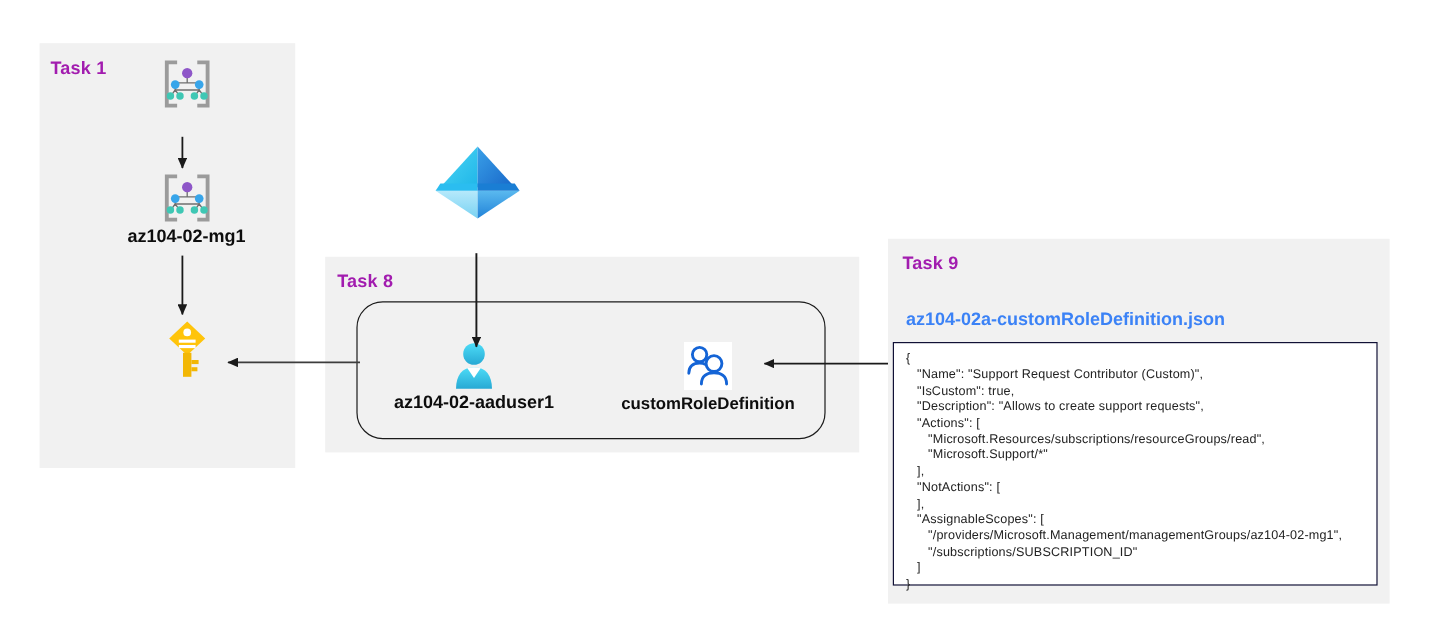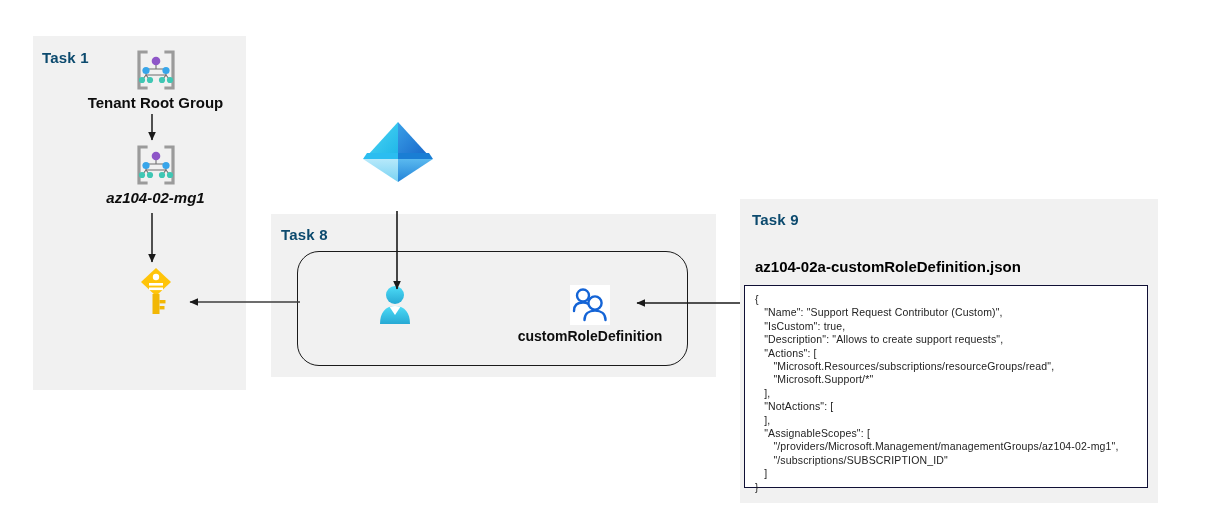--- a/index.html
+++ b/index.html
@@ -1,33 +1,33 @@
 <!DOCTYPE html>
 <html><head>
 <meta charset="utf-8">
 <style>
   html,body{margin:0;padding:0;background:#ffffff;}
   body{width:1212px;height:522px;position:relative;overflow:hidden;
        font-family:"Liberation Sans","DejaVu Sans",sans-serif;color:#0f0f0f;}
 
   .panel{position:absolute;background:#f1f1f1;}
-  .task-label{position:absolute;font-size:15px;font-weight:bold;color:#0c4a6e;letter-spacing:.2px;}
+  .task-label{position:absolute;font-size:15px;font-weight:bold;color:#a21caf;letter-spacing:.2px;}
 
   .node{position:absolute;text-align:center;}
   .node-label{font-size:15px;font-weight:bold;color:#0d0d0d;line-height:1.12;white-space:pre-line;}
   .node-label.sm{font-size:14px;}
 
   .icon-wrap{display:flex;align-items:center;justify-content:center;}
 
   svg{display:block;overflow:visible;}
   .arrows{position:absolute;left:0;top:0;width:1212px;height:522px;pointer-events:none;}
 
   .roundbox{position:absolute;border:1.6px solid #1b1b1b;border-radius:22px;background:transparent;}
 
-  .filename{position:absolute;font-size:15px;font-weight:bold;color:#000000;}
+  .filename{position:absolute;font-size:15px;font-weight:bold;color:#3b82f6;}
 
   .codebox{position:absolute;background:#ffffff;border:1.4px solid #101035;
            box-sizing:border-box;padding:7px 10px 6px 10px;}
   .codebox pre{margin:0;font-family:"Liberation Sans","DejaVu Sans",sans-serif;
            font-size:10.5px;line-height:13.4px;color:#222;white-space:pre;letter-spacing:.15px;}
 </style>
 </head>
 <body>
 
 <div class="panel" style="left:33px;top:36px;width:213px;height:354px;"></div>
@@ -42,40 +42,39 @@
       <path d="M13 26 L10 30 M13 26 L16 30 M33 26 L30 30 M33 26 L36 30" stroke="#6f6f6f" stroke-width="1.1" fill="none"></path>
       <circle cx="23" cy="12" r="4.3" fill="#8e56c8"></circle>
       <circle cx="13" cy="21.5" r="3.6" fill="#37a5ea"></circle>
       <circle cx="33" cy="21.5" r="3.6" fill="#37a5ea"></circle>
       <circle cx="9" cy="31" r="3.1" fill="#3fc7b4"></circle>
       <circle cx="17" cy="31" r="3.1" fill="#3fc7b4"></circle>
       <circle cx="29" cy="31" r="3.1" fill="#3fc7b4"></circle>
       <circle cx="37" cy="31" r="3.1" fill="#3fc7b4"></circle>
     </svg>
   </div>
-  <div class="node-label" style="margin-top:3px;">Tenant Root Group</div>
 </div>
 
 <div class="node" style="left:78px;top:143px;width:155px;">
   <div class="icon-wrap" style="height:44px;">
     <svg width="46" height="42" viewBox="0 0 46 42" aria-hidden="true">
       <path d="M13 3 L6 3 L6 39 L13 39" fill="none" stroke="#9b9b9b" stroke-width="3.2" stroke-linecap="square"></path>
       <path d="M33 3 L40 3 L40 39 L33 39" fill="none" stroke="#9b9b9b" stroke-width="3.2" stroke-linecap="square"></path>
       <path d="M23 14 L23 20 M13 26 L33 26 M13 20 L33 20 M13 20 L13 26 M33 20 L33 26" stroke="#6f6f6f" stroke-width="1.1" fill="none"></path>
       <path d="M13 26 L10 30 M13 26 L16 30 M33 26 L30 30 M33 26 L36 30" stroke="#6f6f6f" stroke-width="1.1" fill="none"></path>
       <circle cx="23" cy="12" r="4.3" fill="#8e56c8"></circle>
       <circle cx="13" cy="21.5" r="3.6" fill="#37a5ea"></circle>
       <circle cx="33" cy="21.5" r="3.6" fill="#37a5ea"></circle>
       <circle cx="9" cy="31" r="3.1" fill="#3fc7b4"></circle>
       <circle cx="17" cy="31" r="3.1" fill="#3fc7b4"></circle>
       <circle cx="29" cy="31" r="3.1" fill="#3fc7b4"></circle>
       <circle cx="37" cy="31" r="3.1" fill="#3fc7b4"></circle>
     </svg>
   </div>
-  <div class="node-label" style="margin-top:3px;font-style:italic;">az104-02-mg1</div>
+  <div class="node-label" style="margin-top:3px;">az104-02-mg1</div>
 </div>
 
 <div class="node" style="left:78px;top:266px;width:155px;">
   <div class="icon-wrap" style="height:50px;">
     <svg width="40" height="50" viewBox="0 0 40 50" aria-hidden="true">
       <path d="M20 2 L35 16 L20 30 L5 16 Z" fill="#ffc40a"></path>
       <rect x="16.5" y="28" width="7" height="20" fill="#f2b705"></rect>
       <rect x="23.5" y="34" width="6" height="3.4" fill="#f2b705"></rect>
       <rect x="23.5" y="40" width="5" height="3.4" fill="#f2b705"></rect>
       <circle cx="20" cy="11" r="3.2" fill="#ffffff"></circle>
@@ -127,20 +126,21 @@
         <linearGradient id="ug" x1="0" y1="0" x2="0" y2="1">
           <stop offset="0" stop-color="#4ddcf7"></stop>
             <stop offset="1" stop-color="#27a9d4"></stop>
         </linearGradient>
       </defs>
       <circle cx="20" cy="11" r="9" fill="url(#ug)"></circle>
       <path d="M20 22 C10 22 5 29 5 40 L35 40 C35 29 30 22 20 22 Z" fill="url(#ug)"></path>
       <path d="M14.5 22.8 L20 31 L25.5 22.8 C23.8 22.2 21.9 22 20 22 C18.1 22 16.2 22.2 14.5 22.8 Z" fill="#ffffff"></path>
     </svg>
   </div>
+  <div class="node-label" style="margin-top:2px;">az104-02-aaduser1</div>
 </div>
 
 <div class="node" style="left:505px;top:284px;width:170px;">
   <div class="icon-wrap" style="height:42px;">
     <svg width="44" height="42" viewBox="0 0 44 42" aria-hidden="true">
       <rect x="2" y="1" width="40" height="40" fill="#ffffff"></rect>
       <circle cx="15" cy="11.5" r="6" fill="none" stroke="#1464d6" stroke-width="2.4"></circle>
       <path d="M6 27 C6 21 10 18.5 15 18.5 C17 18.5 18.6 18.9 20 19.7" fill="none" stroke="#1464d6" stroke-width="2.4" stroke-linecap="round"></path>
       <circle cx="27" cy="19" r="6.6" fill="none" stroke="#1464d6" stroke-width="2.4"></circle>
       <path d="M16.5 36 C16.5 29.5 21 26.6 27 26.6 C33 26.6 37.5 29.5 37.5 36" fill="none" stroke="#1464d6" stroke-width="2.4" stroke-linecap="round"></path>

